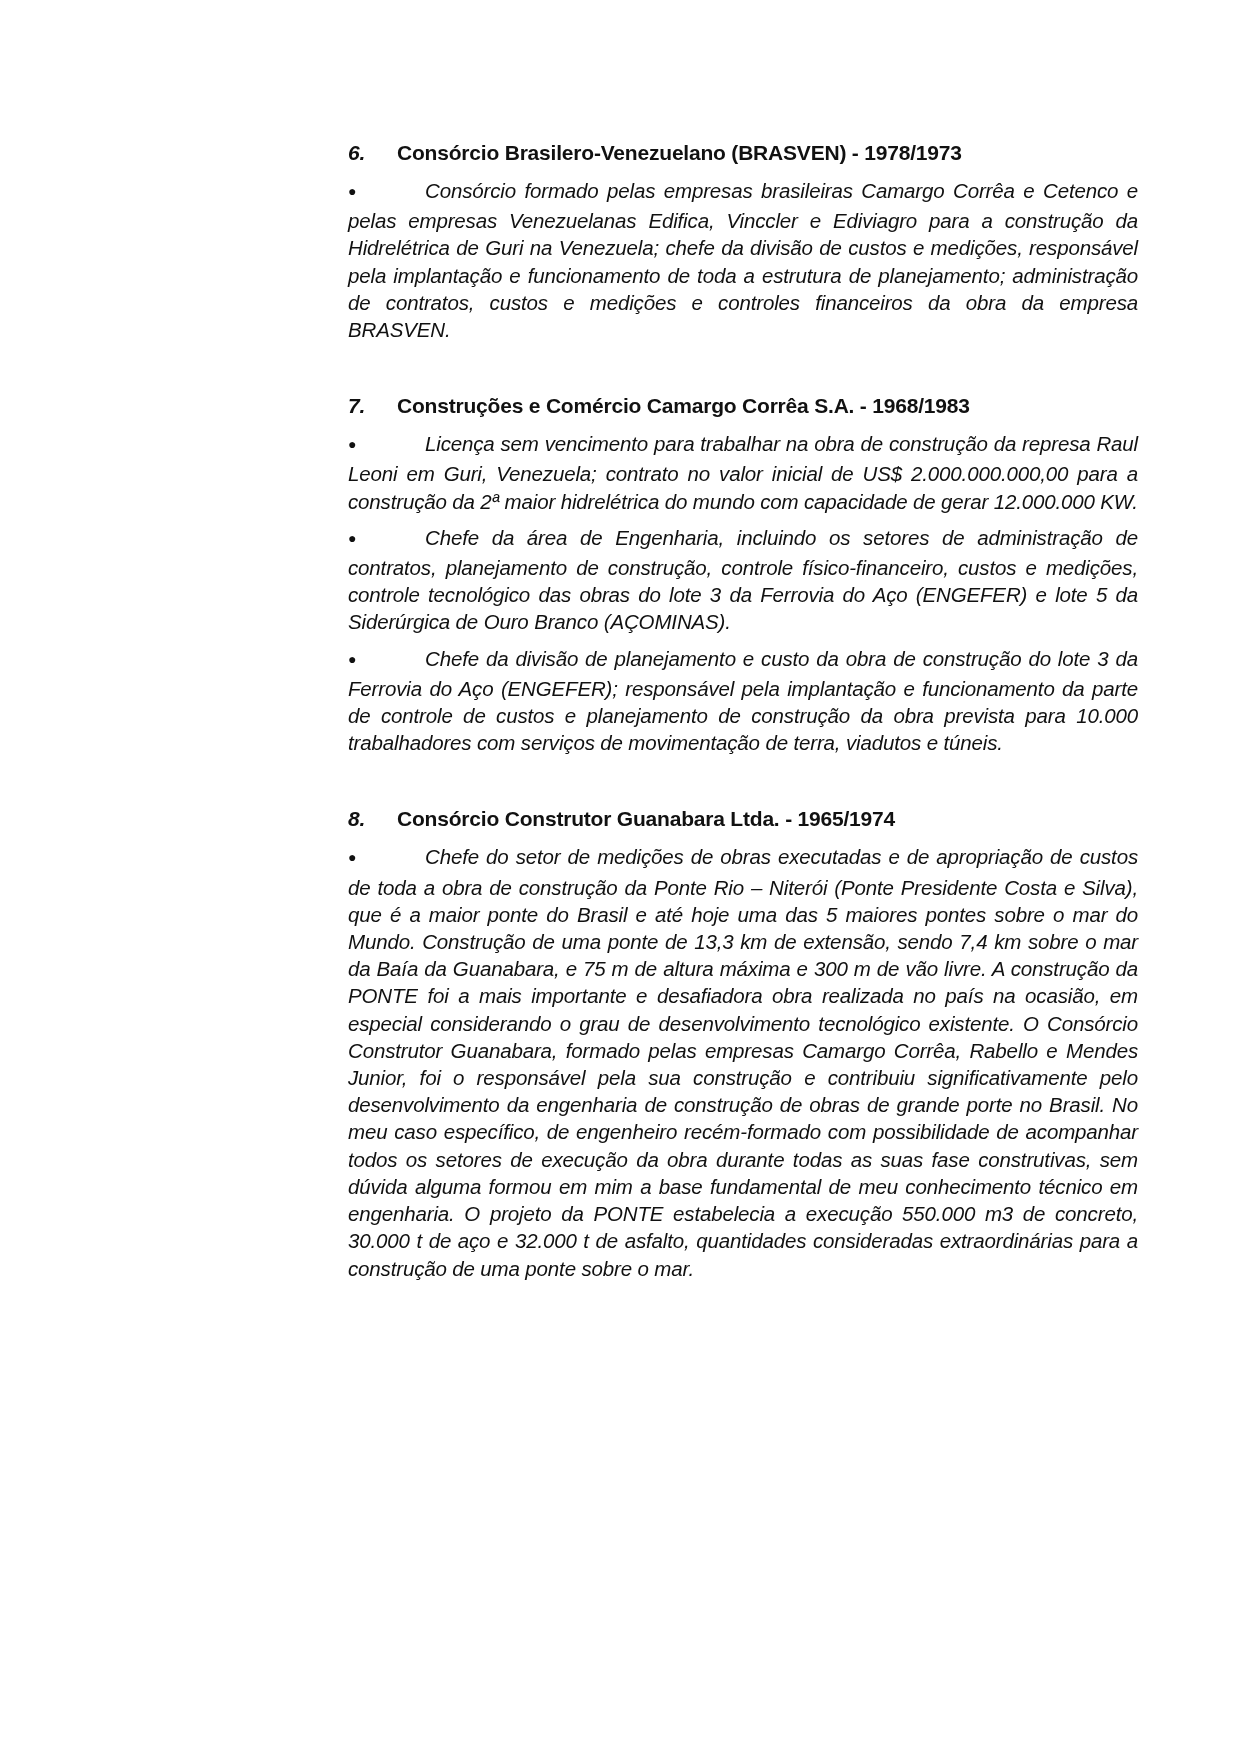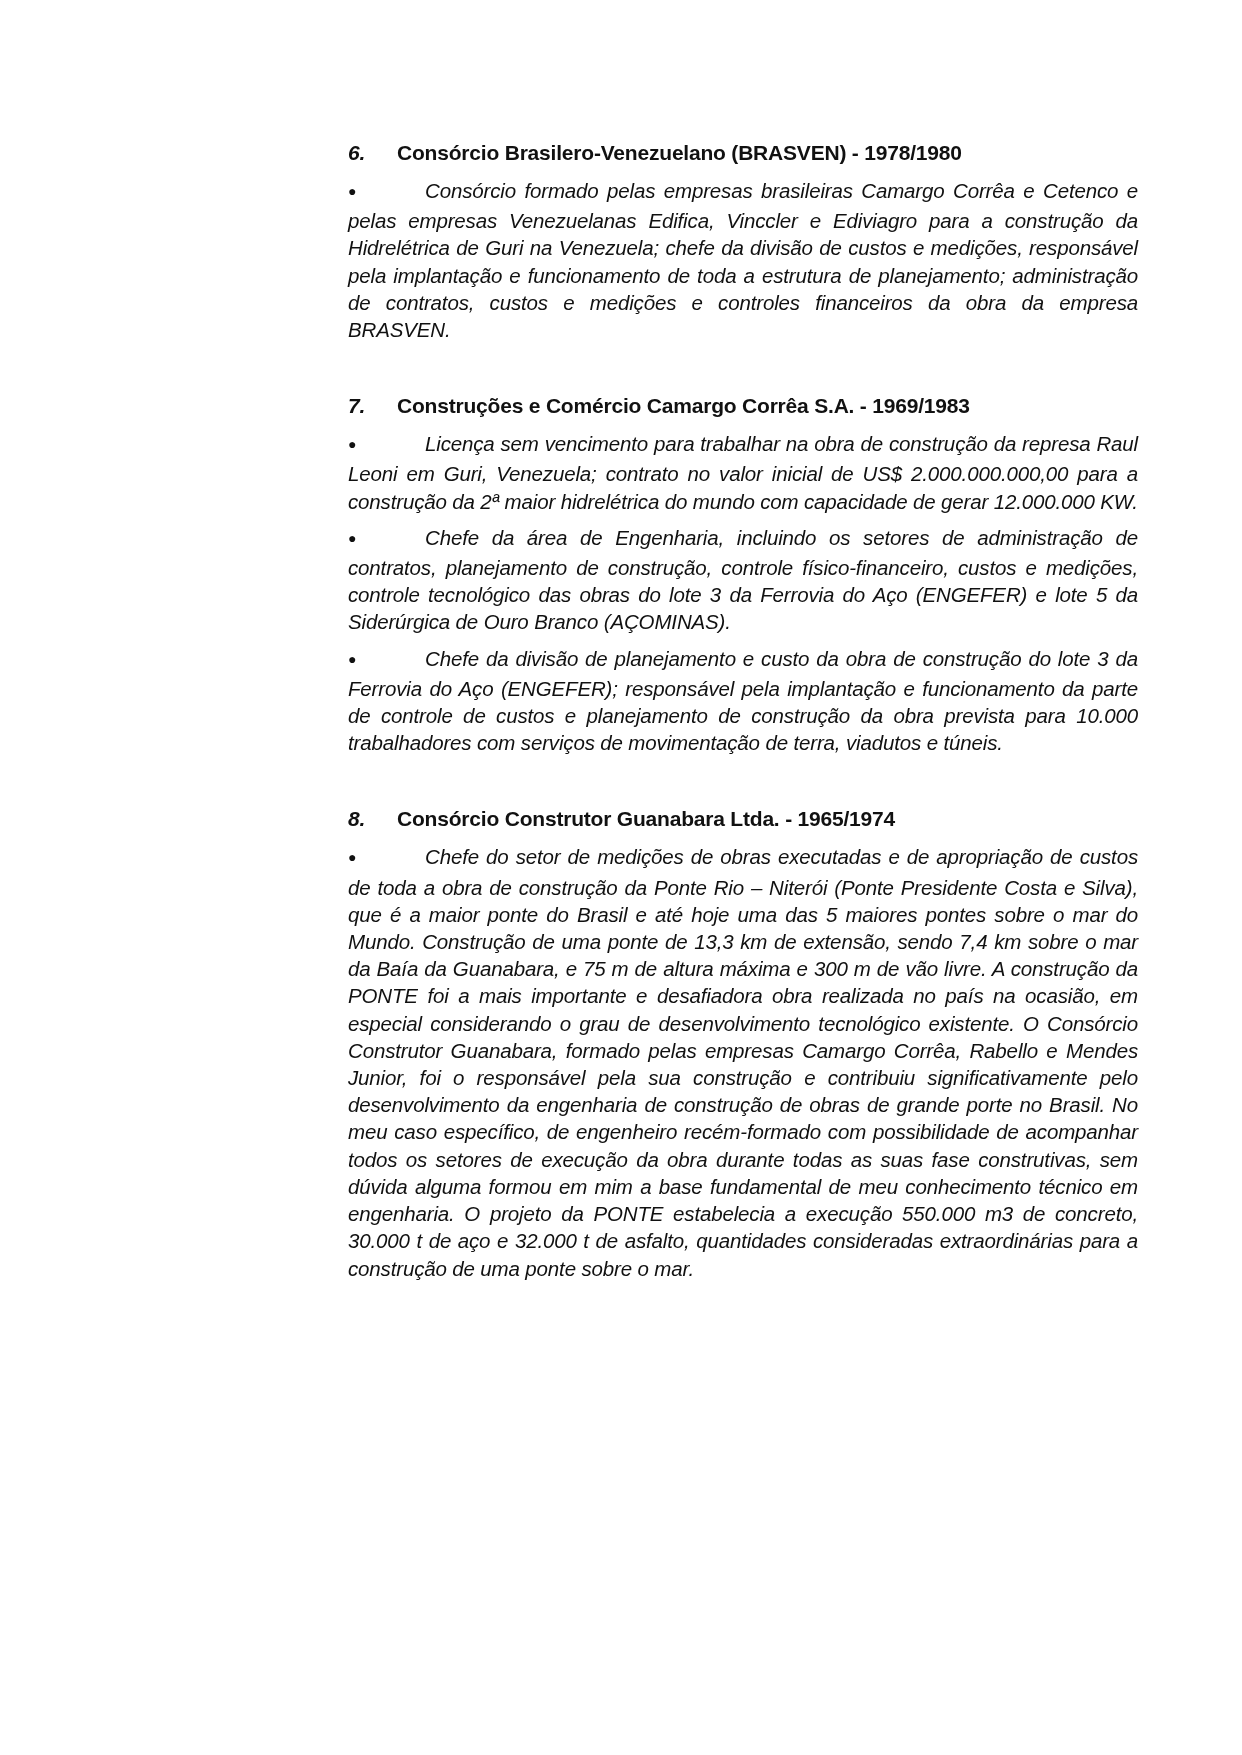--- a/index.html
+++ b/index.html
@@ -16,29 +16,29 @@
   .para .bullet::before { content: "\25CF"; font-size: 14px; position: relative; top: -2px; }
 </style>
 </head>
 <body>
 
 <div class="page">
 
   <div class="section">
     <div class="heading">
       <span class="num">6.</span>
-      <span>Consórcio Brasilero-Venezuelano (BRASVEN) - 1978/1980</span>
+      <span>Consórcio Brasilero-Venezuelano (BRASVEN) - 1978/1973</span>
     </div>
     <p class="para"><span class="bullet"></span><span>Consórcio formado pelas empresas brasileiras Camargo Corrêa e Cetenco e pelas empresas Venezuelanas Edifica, Vinccler e Ediviagro para a construção da Hidrelétrica de Guri na Venezuela; chefe da divisão de custos e medições, responsável pela implantação e funcionamento de toda a estrutura de planejamento; administração de contratos, custos e medições e controles financeiros da obra da empresa BRASVEN.</span></p>
   </div>
 
   <div class="section" style="margin-top:48px;">
     <div class="heading">
       <span class="num">7.</span>
-      <span>Construções e Comércio Camargo Corrêa S.A. - 1969/1983</span>
+      <span>Construções e Comércio Camargo Corrêa S.A. - 1968/1983</span>
     </div>
     <p class="para"><span class="bullet"></span><span>Licença sem vencimento para trabalhar na obra de construção da represa Raul Leoni em Guri, Venezuela; contrato no valor inicial de US$ 2.000.000.000,00 para a construção da 2ª maior hidrelétrica do mundo com capacidade de gerar 12.000.000 KW.</span></p>
     <p class="para"><span class="bullet"></span><span>Chefe da área de Engenharia, incluindo os setores de administração de contratos, planejamento de construção, controle físico-financeiro, custos e medições, controle tecnológico das obras do lote 3 da Ferrovia do Aço (ENGEFER) e lote 5 da Siderúrgica de Ouro Branco (AÇOMINAS).</span></p>
     <p class="para"><span class="bullet"></span><span>Chefe da divisão de planejamento e custo da obra de construção do lote 3 da Ferrovia do Aço (ENGEFER); responsável pela implantação e funcionamento da parte de controle de custos e planejamento de construção da obra prevista para 10.000 trabalhadores com serviços de movimentação de terra, viadutos e túneis.</span></p>
   </div>
 
   <div class="section" style="margin-top:48px;">
     <div class="heading">
       <span class="num">8.</span>
       <span>Consórcio Construtor Guanabara Ltda. - 1965/1974</span>

